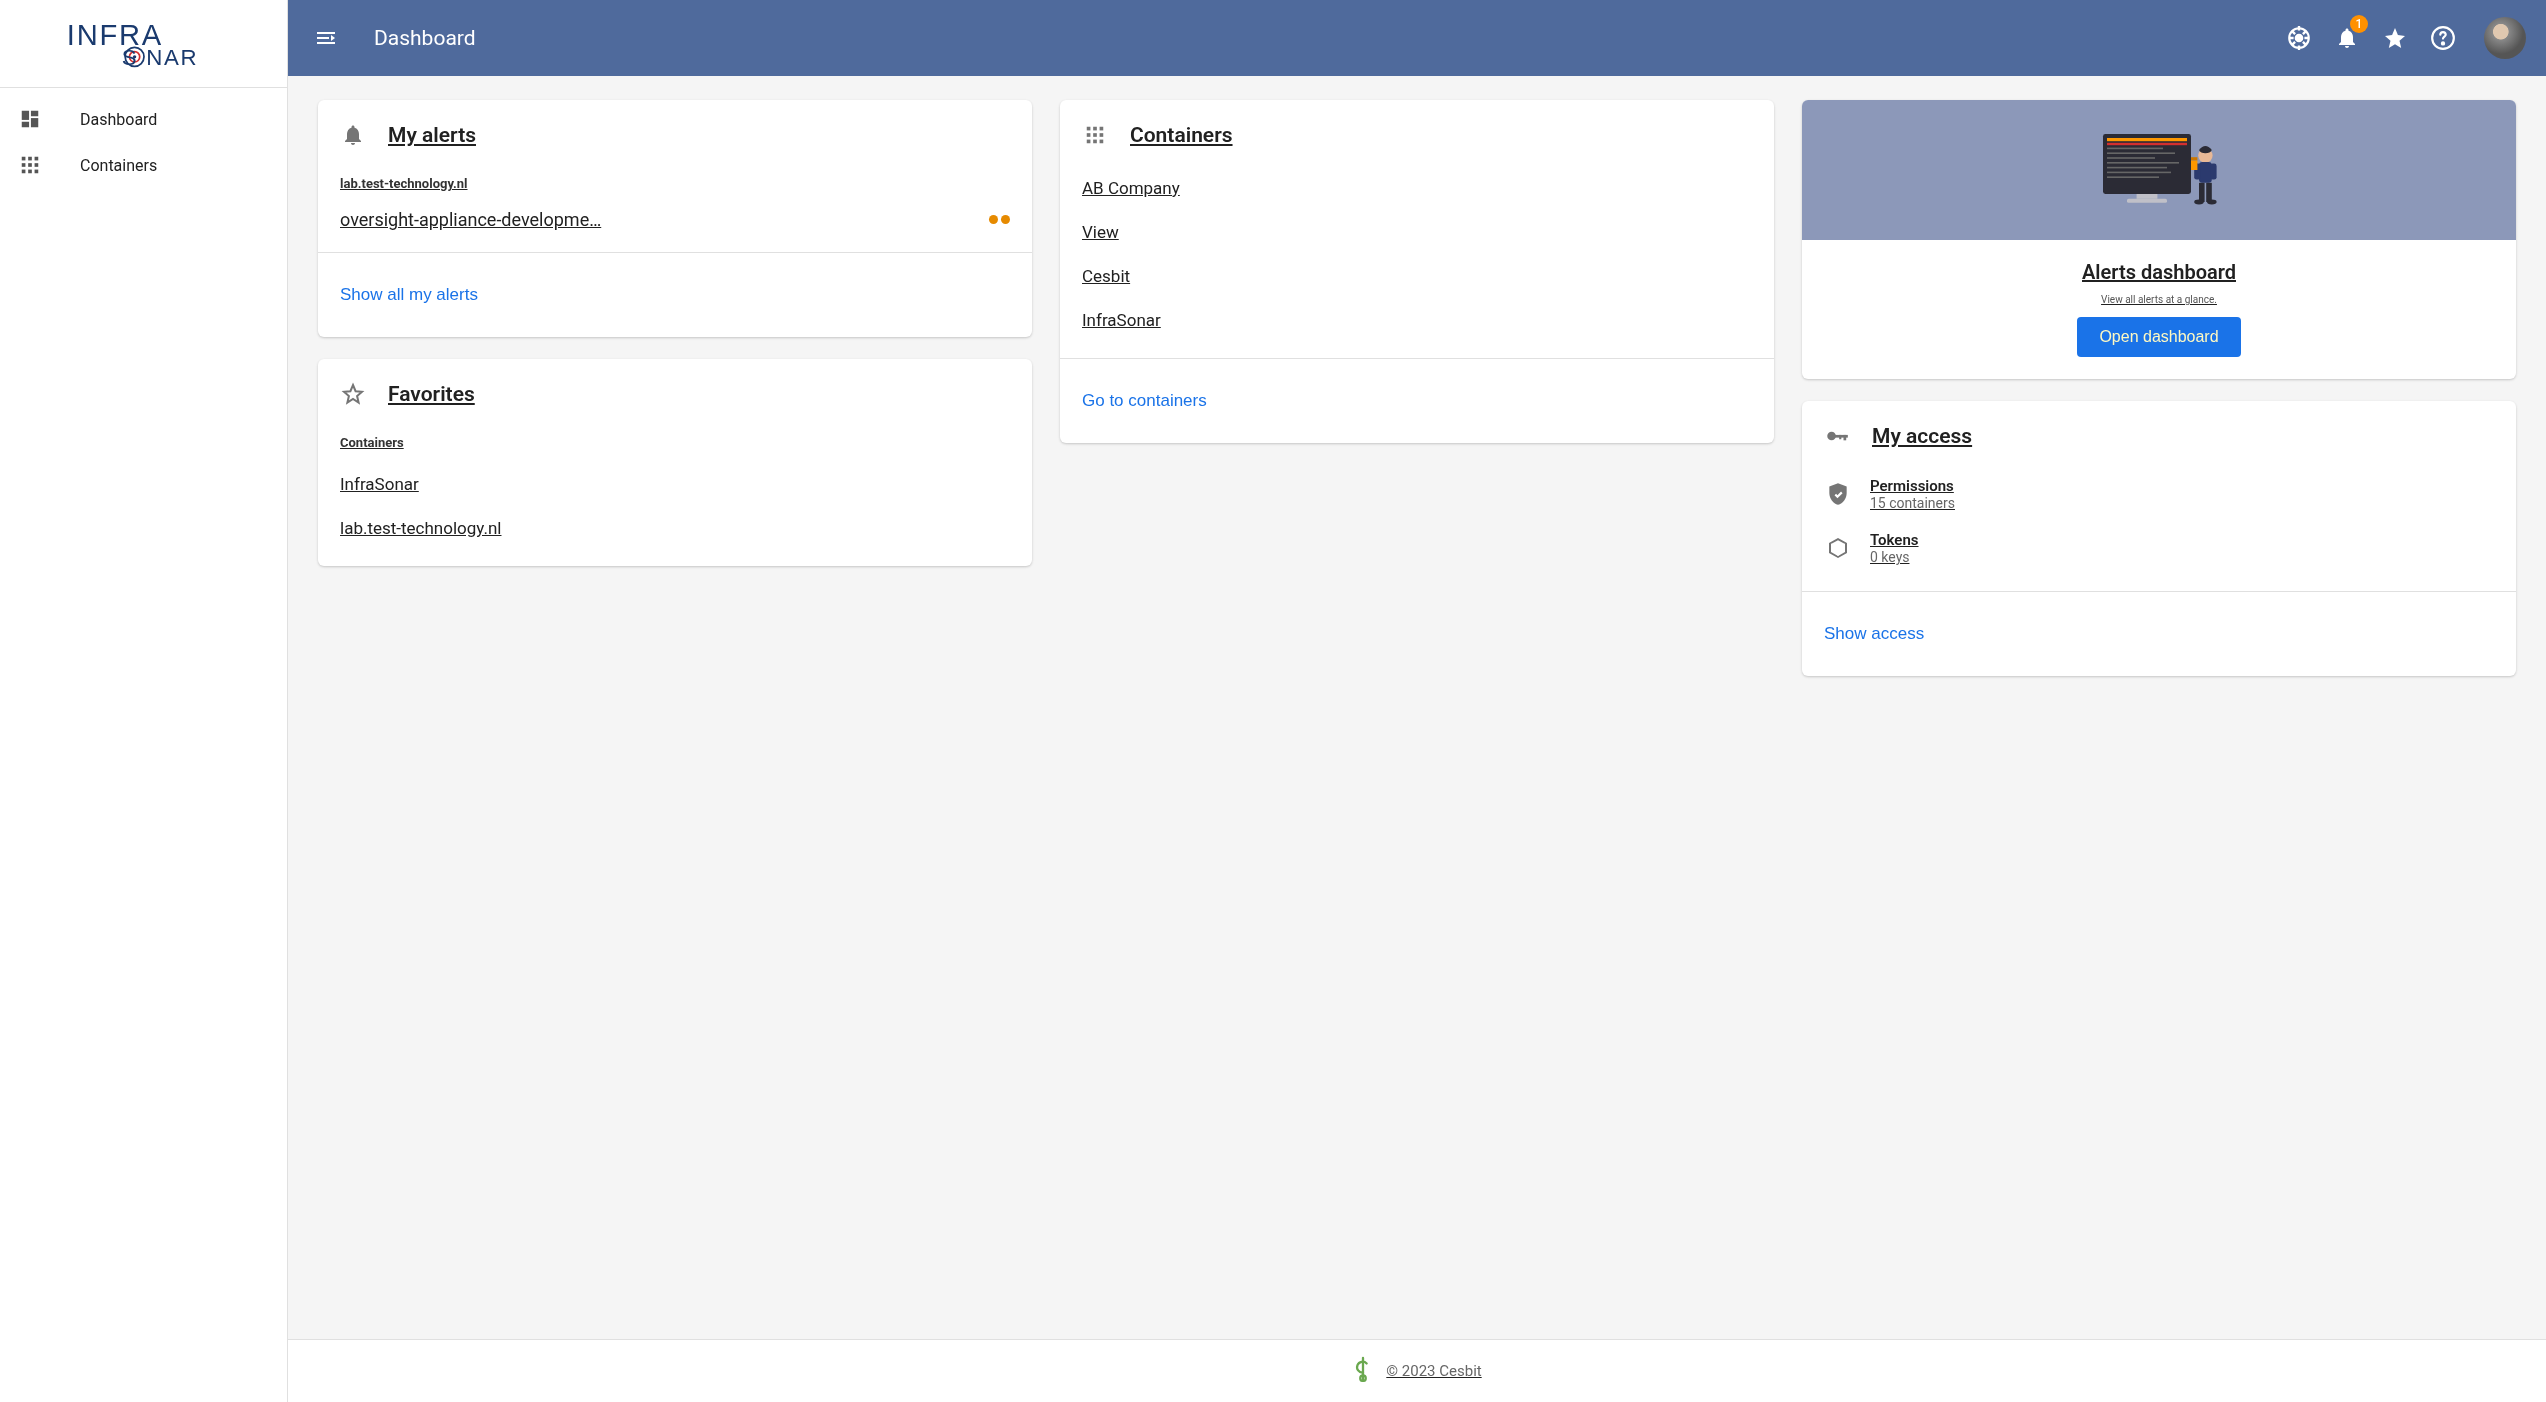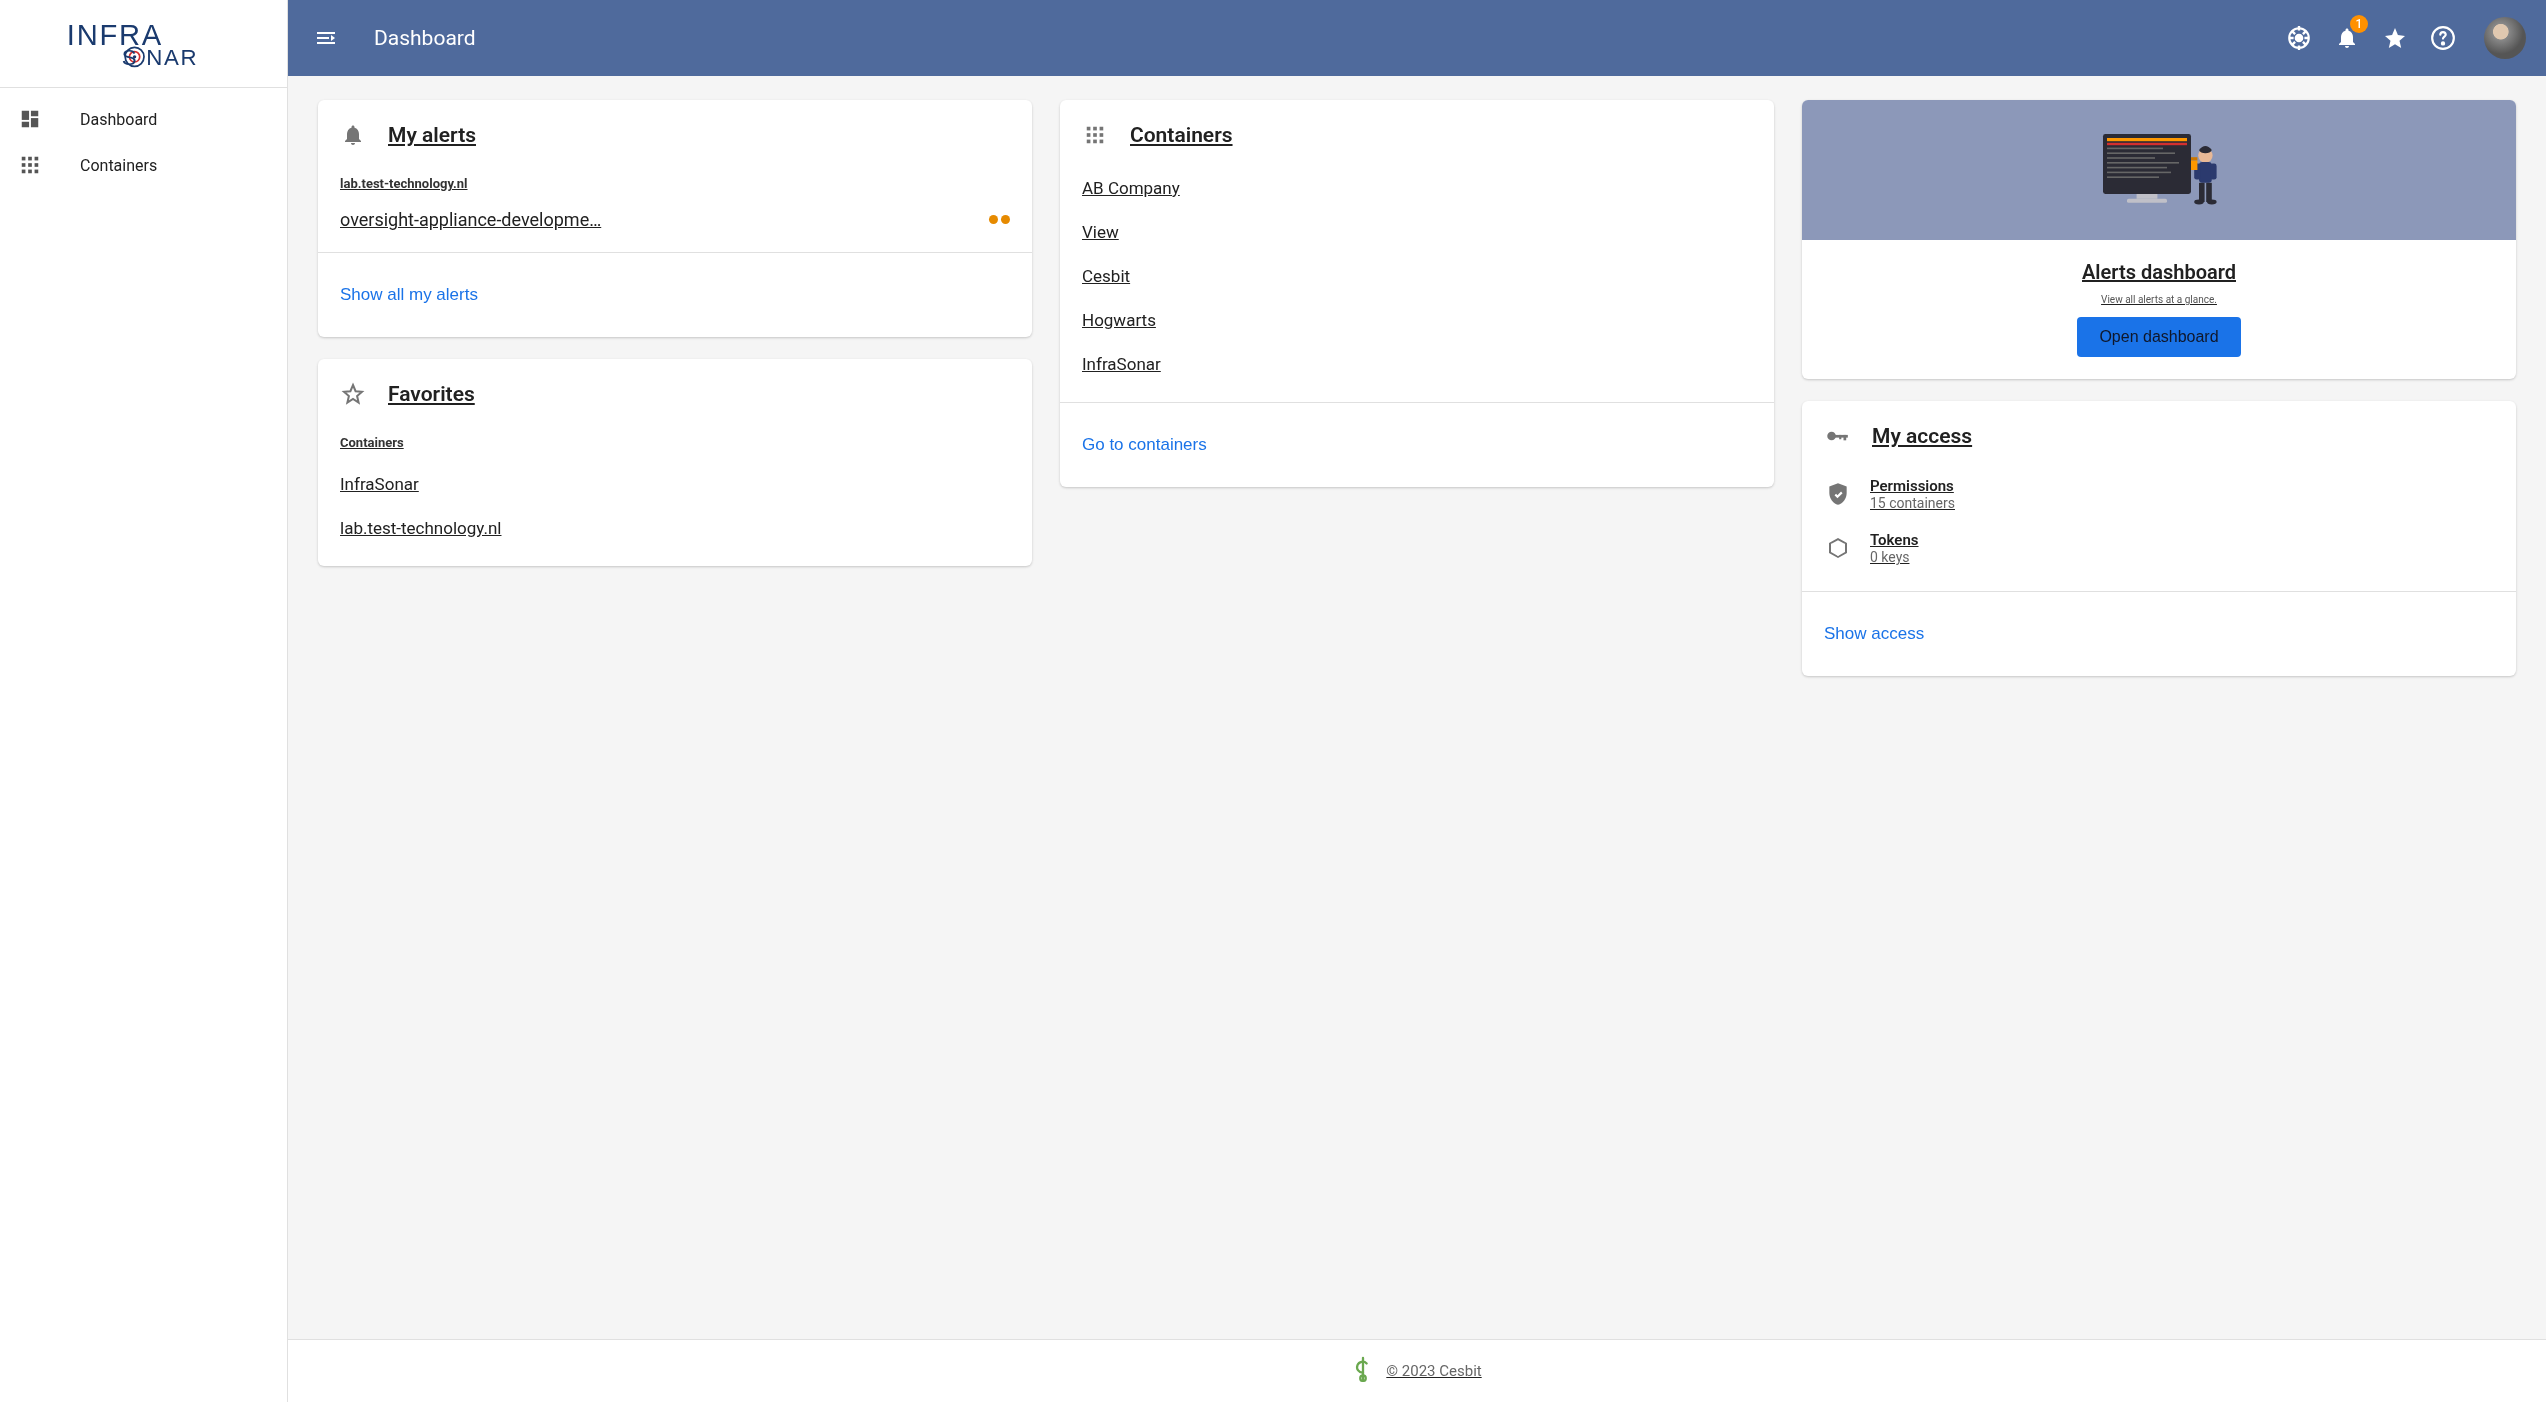--- a/index.html
+++ b/index.html
@@ -163,21 +163,21 @@
   height: 140px;
   display: flex; align-items: center; justify-content: center;
   position: relative;
 }
 .promo svg { width: 160px; height: 110px; }
 .promo-body { padding: 20px 20px 22px; text-align: center; }
 .promo-title { font-size: 20px; font-weight: 600; margin-bottom: 10px; }
 .promo-sub { font-size: 10px; color: #555; margin-bottom: 12px; }
 .btn-primary {
   background: #1a73e8;
-  color: #0f172a;
+  color: #fef9c3;
   border: none;
   border-radius: 4px;
   padding: 11px 22px;
   font-size: 16px;
   font-weight: 500;
   cursor: pointer;
 }
 
 .access-item {
   display: flex; align-items: center;
@@ -347,21 +347,20 @@
                     <rect x="10" y="17" width="4" height="4"></rect>
                     <rect x="17" y="17" width="4" height="4"></rect>
                   </svg>
               </span>
               <div class="card-title">Containers</div>
             </div>
             <div class="card-body">
               <div class="list-item">AB Company</div>
               <div class="list-item">View</div>
               <div class="list-item">Cesbit</div>
-              <div class="list-item">Hogwarts</div>
               <div class="list-item">InfraSonar</div>
             </div>
             <div class="card-footer">
               <button class="link-btn">Go to containers</button>
             </div>
           </div>
         </div>
 
         <div class="col">
           <div class="card">

